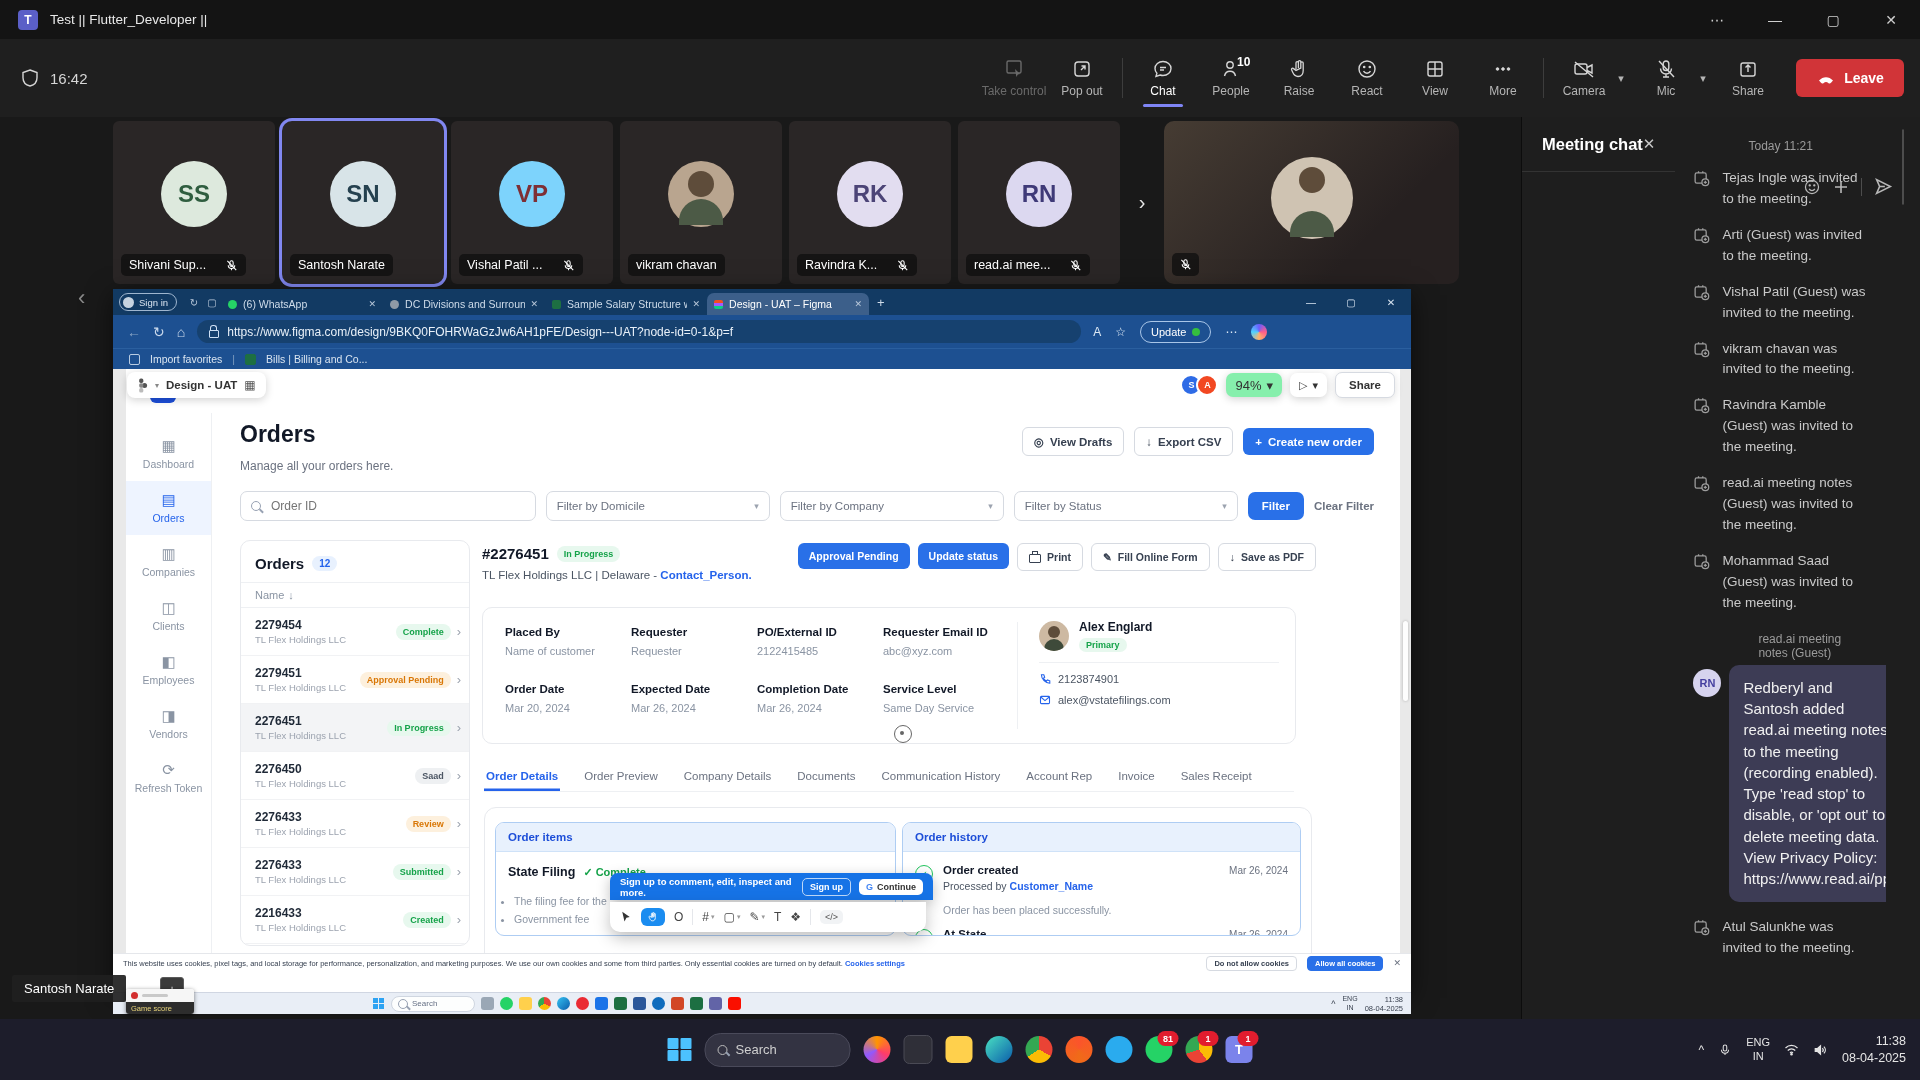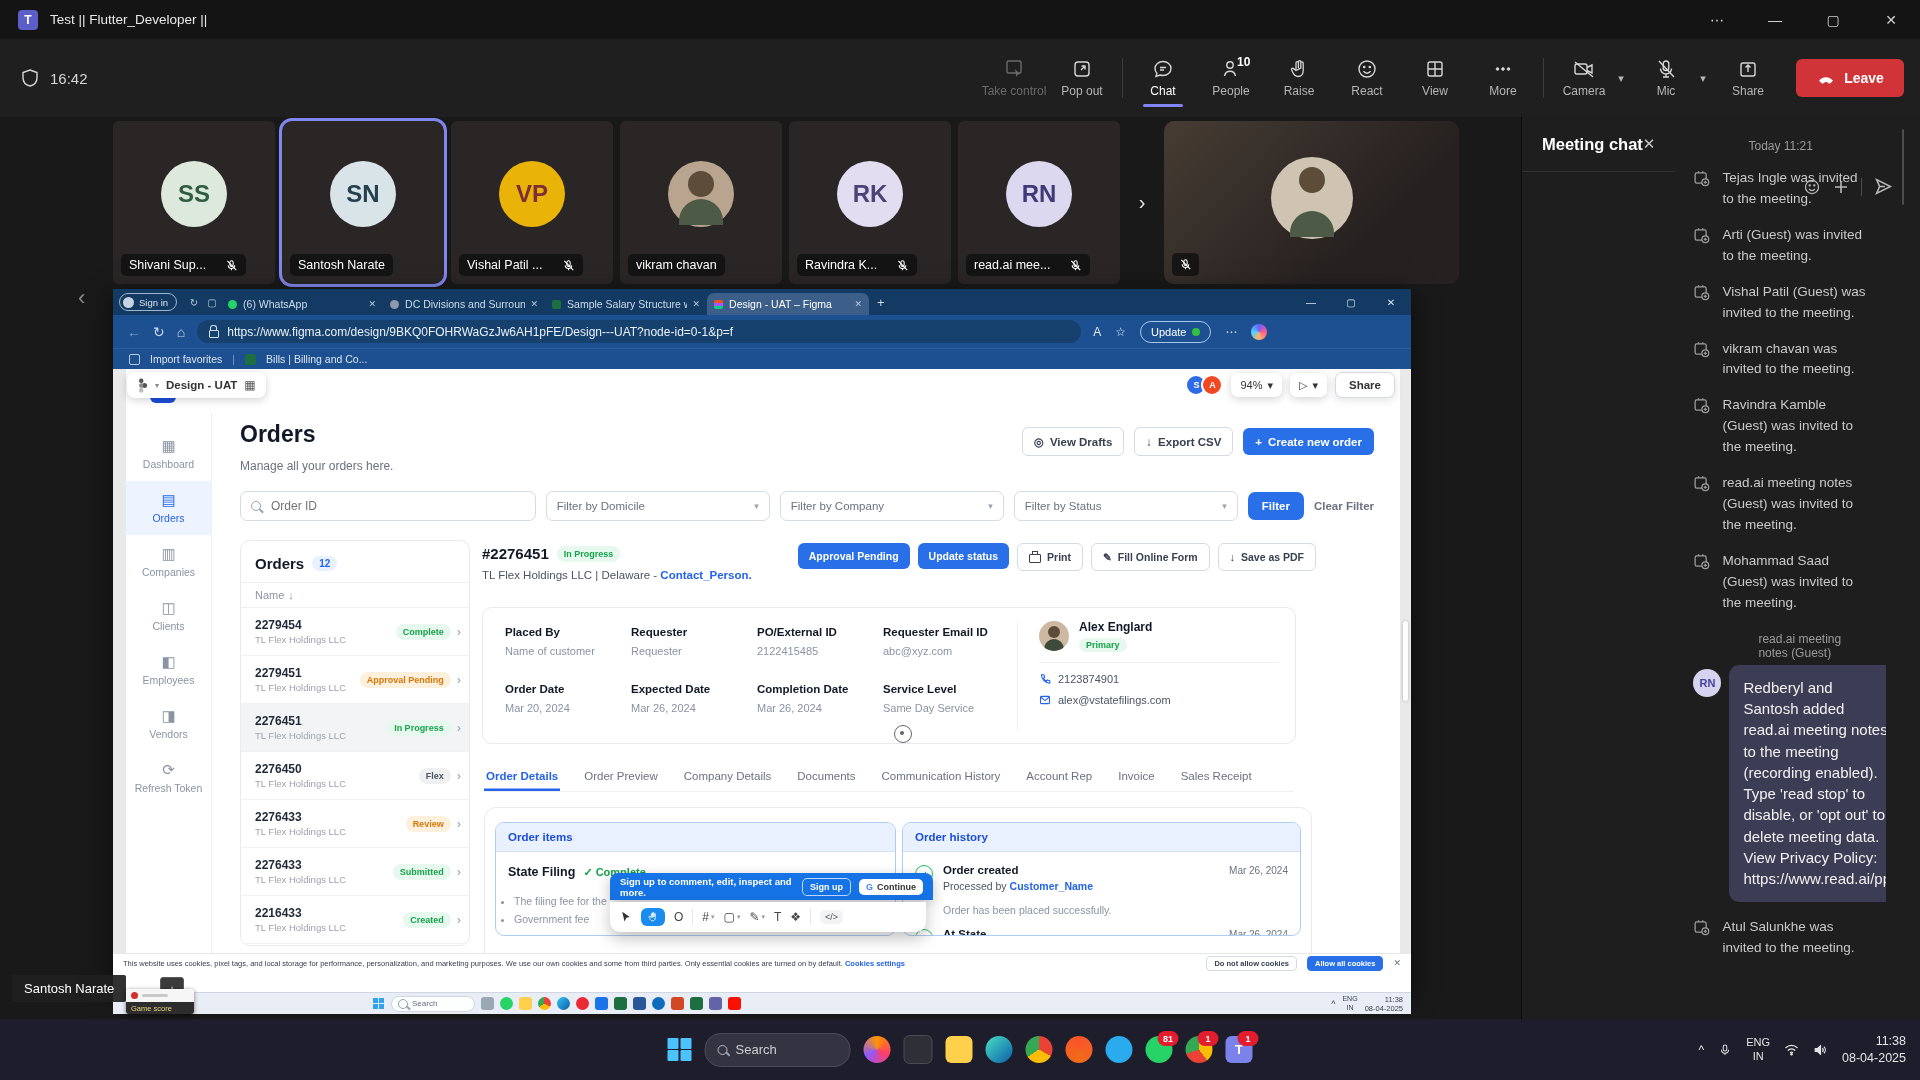--- a/index.html
+++ b/index.html
@@ -157,21 +157,21 @@
   .hnote{font-size:10.5px;color:#8a94a3;margin-top:12px;}
   
   .ftoolbar{position:absolute;left:14px;top:3px;height:26px;background:#fff;border-radius:8px;box-shadow:0 2px 8px rgba(0,0,0,.18);display:flex;align-items:center;gap:7px;padding:0 10px;z-index:6;}
   .ftoolbar .nm{font-size:11.5px;font-weight:bold;color:#333;}
   .ftoolbar .cv{font-size:8px;color:#888;}
   .fgrid{font-size:12px;color:#555;}
   .fright{position:absolute;right:16px;top:3px;height:26px;display:flex;align-items:center;gap:8px;z-index:6;}
   .favs{display:flex;}
   .fav-c{width:18px;height:18px;border-radius:50%;color:#fff;font-size:9px;font-weight:bold;display:flex;align-items:center;justify-content:center;border:2px solid #fff;}
   .fav-c+.fav-c{margin-left:-6px;}
-  .zoompill{height:24px;background:#ffffff;border-radius:7px;box-shadow:0 2px 8px rgba(0,0,0,.18);display:flex;align-items:center;gap:5px;padding:0 9px;font-size:11px;color:#333;}
+  .zoompill{height:24px;background:#86efac;border-radius:7px;box-shadow:0 2px 8px rgba(0,0,0,.18);display:flex;align-items:center;gap:5px;padding:0 9px;font-size:13px;color:#333;}
   .playpill{height:24px;background:#fff;border-radius:7px;box-shadow:0 2px 8px rgba(0,0,0,.18);display:flex;align-items:center;gap:5px;padding:0 9px;font-size:11px;color:#333;}
   .sharepill{height:24px;background:#fff;border:1px solid #d6dae1;border-radius:7px;box-shadow:0 2px 8px rgba(0,0,0,.12);display:flex;align-items:center;padding:0 13px;font-size:11.5px;font-weight:bold;color:#333;}
   .fbanner{position:absolute;left:497px;top:504px;width:303px;height:27px;background:#1673e6;border-radius:8px 8px 0 0;display:flex;align-items:center;gap:8px;padding:0 10px;z-index:7;box-shadow:0 4px 14px rgba(0,0,0,.25);}
   .fbanner .t{color:#fff;font-size:9.5px;font-weight:bold;flex:1;}
   .signup{border:1px solid #bcd7f8;border-radius:5px;color:#fff;font-size:9px;font-weight:bold;padding:3px 7px;}
   .gcont{background:#fff;border-radius:5px;color:#333;font-size:9px;font-weight:bold;padding:3px 7px;display:flex;align-items:center;gap:4px;}
   .gg{color:#4285f4;font-weight:bold;}
   .ftools{position:absolute;left:497px;top:533px;width:296px;height:30px;background:#fff;border-radius:0 0 10px 10px;box-shadow:0 6px 16px rgba(0,0,0,.25);display:flex;align-items:center;gap:9px;padding:0 10px;z-index:7;}
   .ftool{font-size:12px;color:#444;display:flex;align-items:center;gap:2px;}
   .ftool .cv{font-size:7px;color:#999;}
@@ -381,21 +381,21 @@
       
         <div class="tile selected">
           <div class="avatar" style="background:#d8e4e8;color:#25414f">SN</div>
           <div class="namechip">
             <span>Santosh Narate</span>
 
           </div>
         </div>
       
         <div class="tile">
-          <div class="avatar" style="background:#eab308;color:#7e2f35">VP</div>
+          <div class="avatar" style="background:#7dd3fc;color:#7e2f35">VP</div>
           <div class="namechip">
             <span>Vishal Patil ...</span>
             <span class="micoff">
               <svg width="13" height="13" viewBox="0 0 22 22" fill="none" stroke="#fff" stroke-width="1.8">
                 <rect x="8.2" y="3" width="5.6" height="9.5" rx="2.8"></rect>
                 <path d="M5.5 10.5a5.5 5.5 0 0011 0M11 16v3M4 3l15 16"></path>
               </svg>
             </span>
           </div>
         </div>
@@ -636,21 +636,21 @@
                 </div>
                 <span class="st st-green">In Progress</span>
                 <span class="ch">›</span>
               </div>
 
               <div class="orow">
                 <div class="idc">
                   <div class="id">2276450</div>
                   <div class="co">TL Flex Holdings LLC</div>
                 </div>
-                <span class="st st-grey">Flex</span>
+                <span class="st st-grey">Saad</span>
                 <span class="ch">›</span>
               </div>
 
               <div class="orow">
                 <div class="idc">
                   <div class="id">2276433</div>
                   <div class="co">TL Flex Holdings LLC</div>
                 </div>
                 <span class="st st-orange">Review</span>
                 <span class="ch">›</span>

